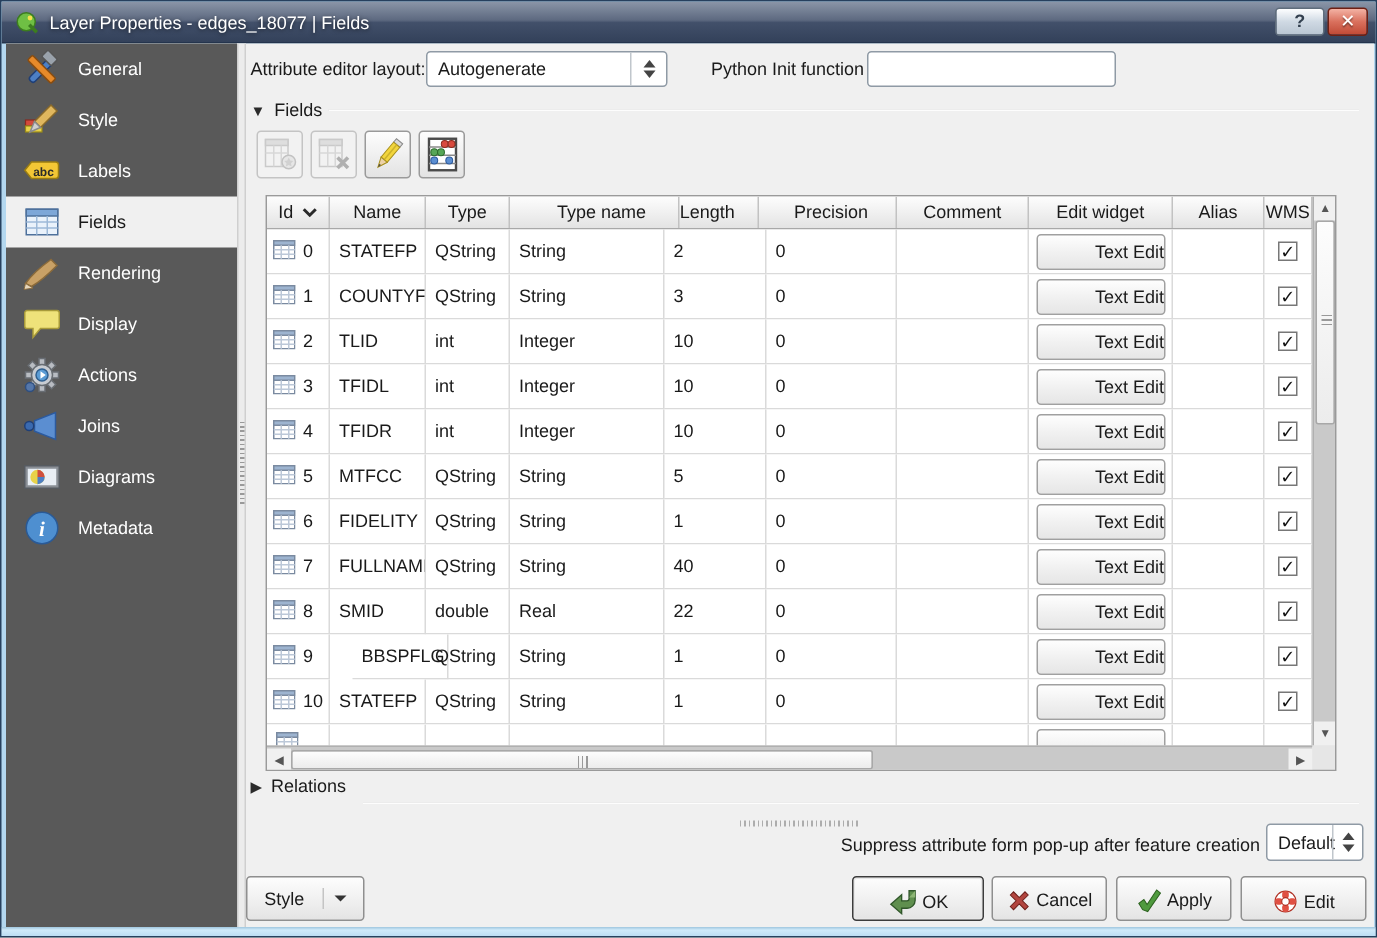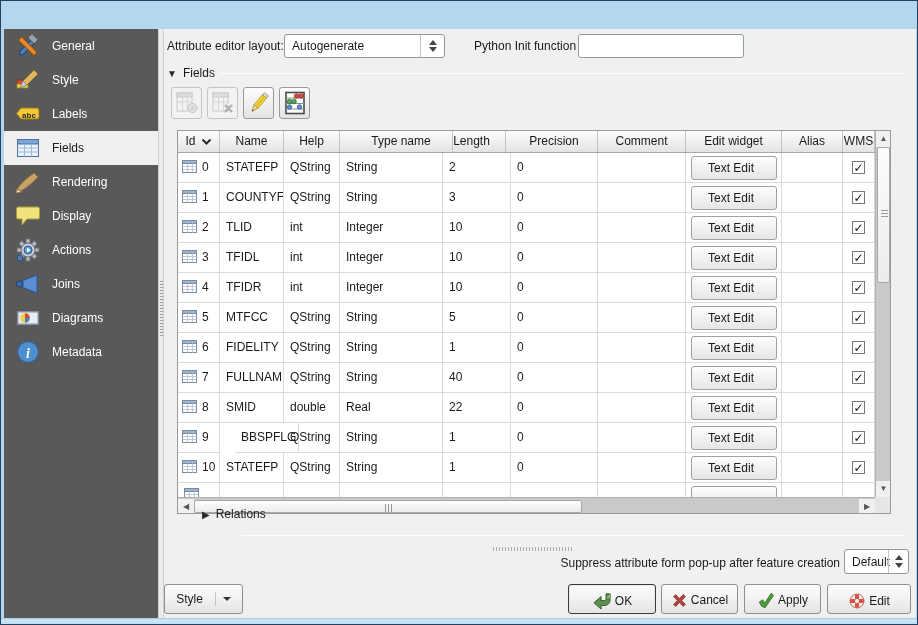--- a/index.html
+++ b/index.html
@@ -62,21 +62,21 @@
   .tableframe { position:absolute; left:176px; top:129px; width:714px; height:384px; border:1px solid #9a9a9a; background:#fff; overflow:hidden; }
   .thead { position:absolute; left:0; top:0; width:697px; height:22px;
     background:linear-gradient(180deg,#fdfdfd,#efefef 55%,#e3e3e3); border-bottom:1px solid #a8a8a8; }
   .th { position:absolute; top:0; height:21px; line-height:21px; text-align:center; border-right:1px solid #c2c2c2; overflow:hidden; white-space:nowrap; }
   .th .sort { display:inline-block; margin-left:5px; }
   .trow { position:absolute; left:0; width:697px; height:30px; background:#fff; }
   .td { position:absolute; top:0; height:30px; line-height:29px; border-right:1px solid #dadada; border-bottom:1px solid #dadada; padding-left:6px; overflow:hidden; white-space:nowrap; }
   .td.idcell { padding-left:4px; }
   .td.idcell svg { vertical-align:-2px; margin-right:5px; }
   .cell-btn { position:absolute; left:5px; top:3px; width:86px; height:24px; border:1px solid #a0a0a0; border-radius:3px;
-    background:linear-gradient(180deg,#fefefe,#f1f1f1 50%,#e6e6e6); text-align:left; line-height:22px;padding-left:16px; }
+    background:linear-gradient(180deg,#fefefe,#f1f1f1 50%,#e6e6e6); text-align:right; line-height:22px;padding-left:16px; }
   .chk { position:absolute; left:9px; top:8px; width:13px; height:13px; background:#fff; border:1px solid #777;
     font-size:12px; line-height:12px; font-weight:bold; text-align:center; color:#111; }
 
   
   .vsb { position:absolute; left:697px; top:0; width:15px; height:366px; background:#c9c9c9; border-left:1px solid #b0b0b0; }
   .hsb { position:absolute; left:0; top:366px; width:697px; height:16px; background:#c9c9c9; border-top:1px solid #b0b0b0; }
   .sb-btn { position:absolute; background:#f0f0f0; color:#555; font-size:8px; text-align:center; line-height:15px; }
   .sb-thumb { position:absolute; background:linear-gradient(180deg,#fdfdfd,#ececec); border:1px solid #a8a8a8; border-radius:2px; }
   .hsb .sb-thumb { background:linear-gradient(180deg,#fdfdfd,#ececec); }
   .grip-v { position:absolute; left:3px; width:7px; height:7px; background:repeating-linear-gradient(180deg,#999 0 1px,transparent 1px 3px); }
@@ -94,20 +94,32 @@
   .btn.default { border:1px solid #3c3c3c; box-shadow:inset 0 0 0 1px #e8e8e8; }
   .btn svg { vertical-align:-5px; margin-right:3px; }
   .style-sep { display:inline-block; width:0; height:14px; border-left:1px solid #c4c4c4; margin:0 7px 0 12px; vertical-align:-3px; }
   .dn-arr { display:inline-block; width:0; height:0; border-left:4px solid transparent; border-right:4px solid transparent; border-top:4px solid #333; vertical-align:2px; }
 </style>
 </head>
 <body>
 
 <div class="window">
 
+  <div class="titlebar">
+    <span class="title-icon">
+      <svg viewBox="0 0 16 16">
+          <circle cx="7.5" cy="7.5" r="6" fill="#6fbf44" stroke="#3c7d1f"></circle>
+          <circle cx="10" cy="5" r="1.6" fill="#f3e14c"></circle>
+          <path d="M9.5 9.5 L14.5 14.5" stroke="#3c7d1f" stroke-width="2.4"></path>
+        </svg>
+    </span>
+    <span class="title-text">Layer Properties - edges_18077 | Fields</span>
+    <div class="tb-btn tb-help"><span>?</span></div>
+    <div class="tb-btn tb-close"><span>✕</span></div>
+  </div>
 
   <div class="content">
 
     <div class="sidebar" id="sidebar">
         <div class="side-item">
           <span class="side-icon"><svg viewBox="0 0 26 26">
               <rect x="2" y="11" width="22" height="4.6" rx="2" transform="rotate(-45 13 13)" fill="#4d7fc4" stroke="#1f3f77" stroke-width="1"></rect>
               <rect x="2" y="11" width="22" height="4.6" rx="1" transform="rotate(45 13 13)" fill="#e78a2a" stroke="#8a4d10" stroke-width="1"></rect>
               <rect x="13" y="2" width="9" height="6" rx="1" transform="rotate(45 17 6)" fill="#9aa2ab" stroke="#555"></rect>
             </svg></span>
@@ -253,21 +265,21 @@
               <circle cx="16.5" cy="16" r="2.3" fill="#5b8ed1" stroke="#2c5a9e" stroke-width=".7"></circle>
             </svg></span></div>
       </div>
 
     <div class="tableframe" style="left:173px; top:101px;" id="fields-table">
       <div class="thead" id="thead">
           <div class="th" style="left: 0px; width: 42px;"><span>Id</span><span class="sort"><svg width="11" height="7" viewBox="0 0 11 7">
                 <path d="M1.5 1.5 L5.5 5.5 L9.5 1.5" fill="none" stroke="#2a2a2a" stroke-width="2"></path>
               </svg></span></div>
           <div class="th" style="left: 42px; width: 64px;"><span>Name</span></div>
-          <div class="th" style="left: 106px; width: 56px;"><span>Help</span></div>
+          <div class="th" style="left: 106px; width: 56px;"><span>Type</span></div>
           <div class="th" style="left: 172px; width: 103px;"><span>Type name</span></div>
           <div class="th" style="left: 260px; width: 68px;"><span>Length</span></div>
           <div class="th" style="left: 333px; width: 87px;"><span>Precision</span></div>
           <div class="th" style="left: 420px; width: 88px;"><span>Comment</span></div>
           <div class="th" style="left: 508px; width: 96px;"><span>Edit widget</span></div>
           <div class="th" style="left: 604px; width: 61px;"><span>Alias</span></div>
           <div class="th" style="left: 665px; width: 32px;"><span>WMS</span></div>
         </div>
       <div id="tbody">
           <div class="trow" style="top: 22px;">
@@ -558,21 +570,21 @@
         <div class="sb-thumb" style="left:16px; top:2px; width:388px; height:13px;">
             <div class="grip-h" style="left:190px;"></div>
           </div>
         <div class="sb-btn" style="left:681px; top:1px; width:16px; height:15px;">▶</div>
       </div>
       <div class="sb-corner"></div>
     </div>
 
     <div class="hdots"></div>
 
-    <span class="grp-hdr" style="left:163px; top:478px;margin-left:35px;">
+    <span class="grp-hdr" style="left:163px; top:488px;">
       <span class="tri">▶</span><span>Relations</span>
     </span>
     <div class="grp-line" style="left:238px; top:506px; width:664px;"></div>
 
     <span class="lbl" style="right:76px; top:527px;">Suppress attribute form pop-up after feature creation</span>
     <div class="combo" style="left:840px; top:520px; width:65px; height:25px;">
       <span class="val" style="top:5px;">Default</span>
       <span class="spin" style="width:20px;">
           <i class="arr-up" style="left:6px;"></i>
           <i class="arr-dn" style="left:6px;"></i>

